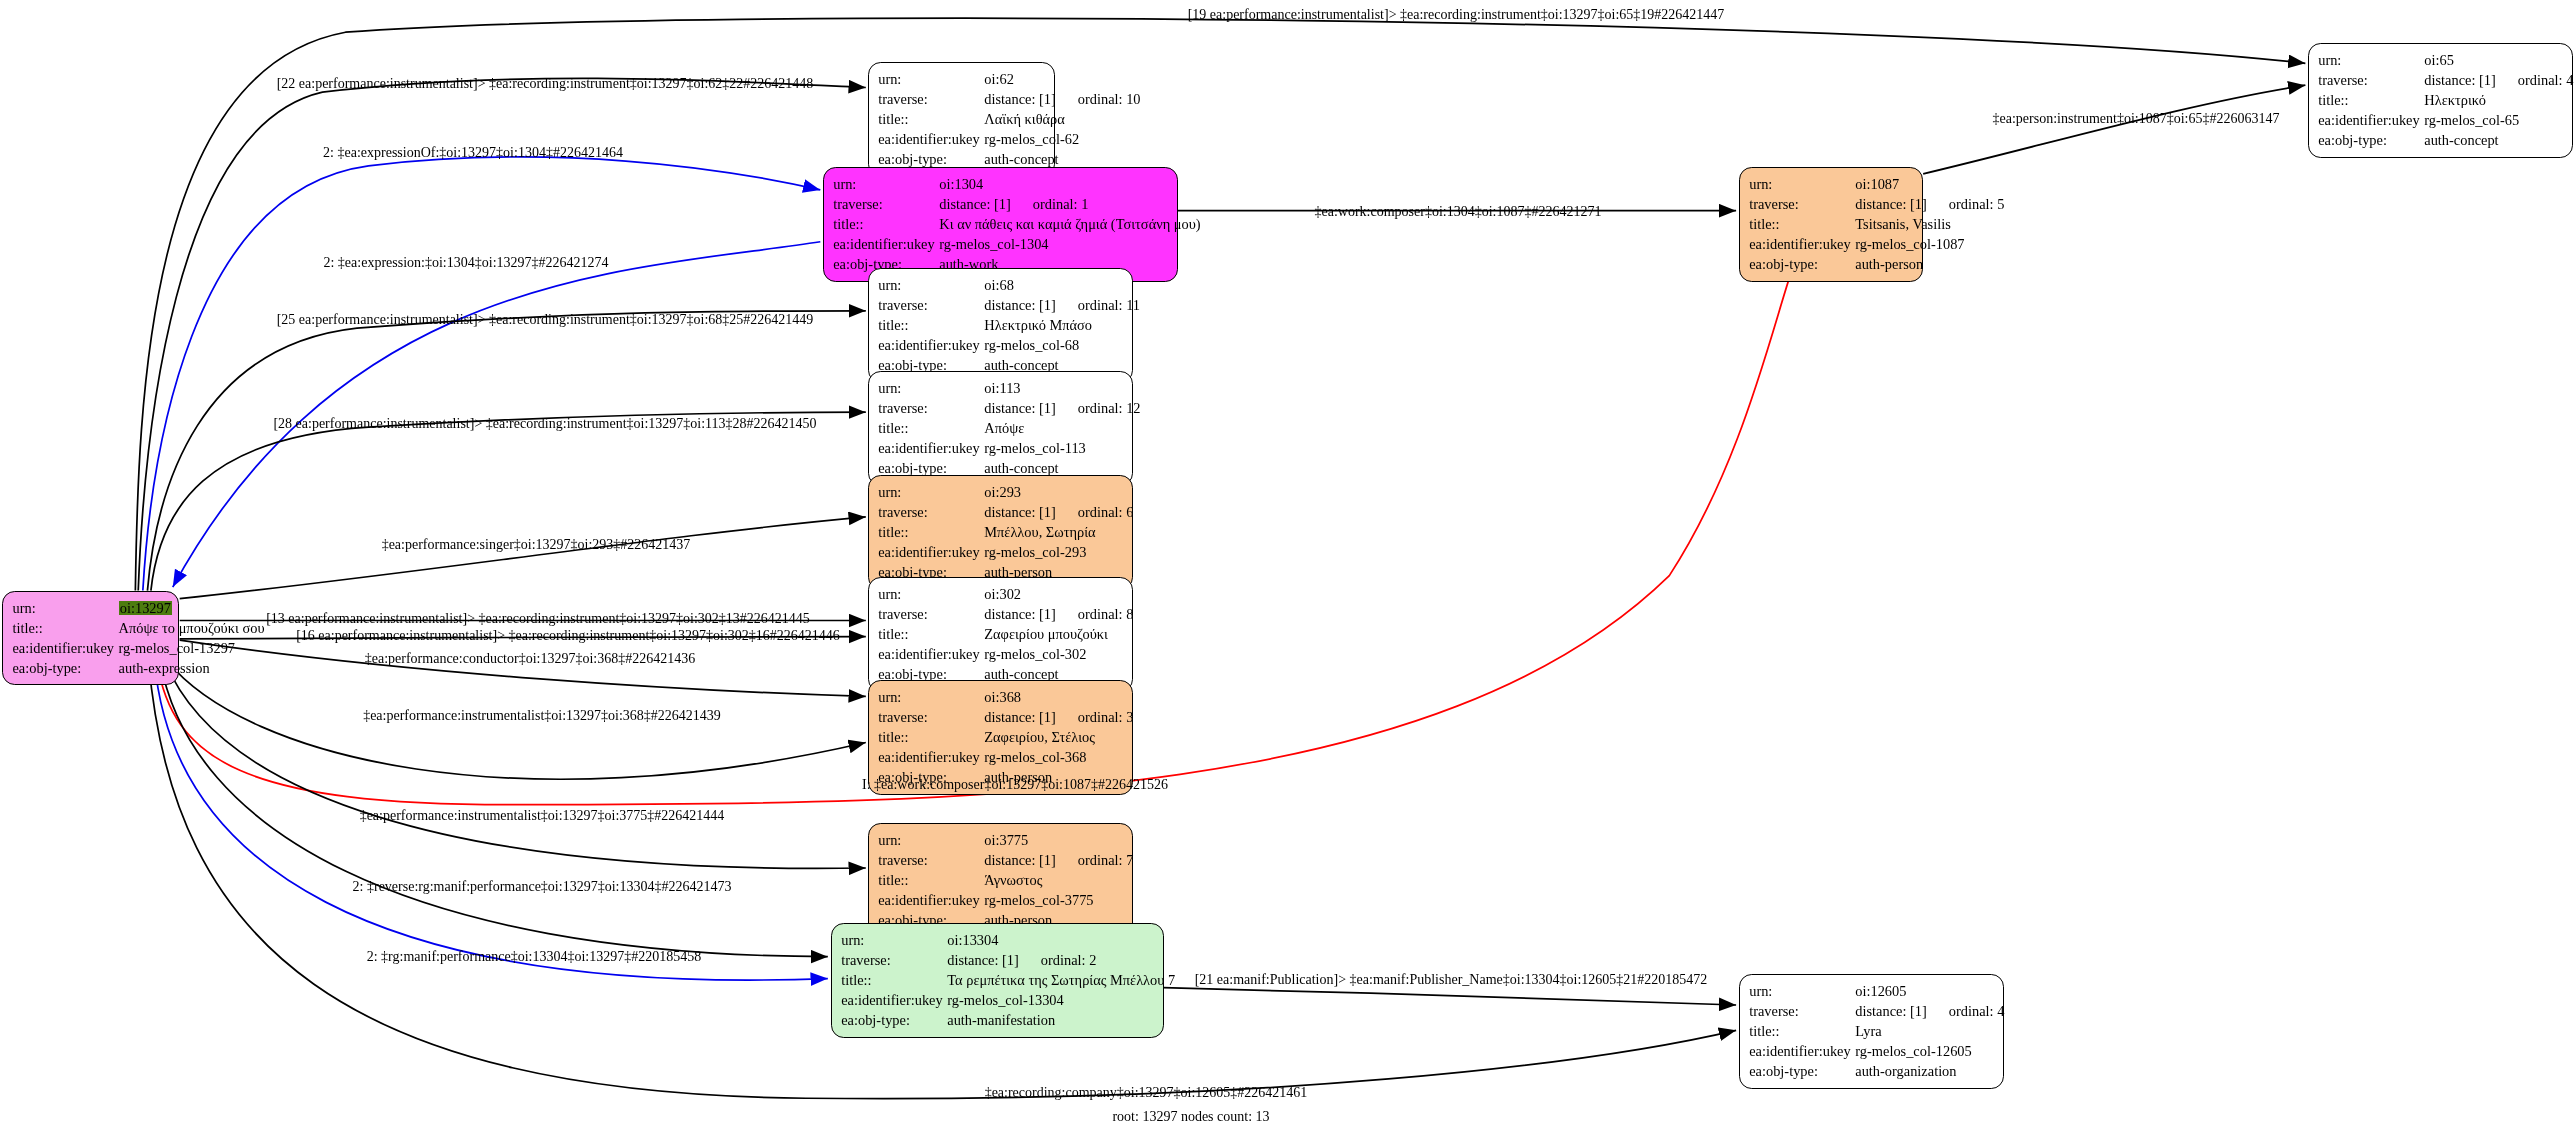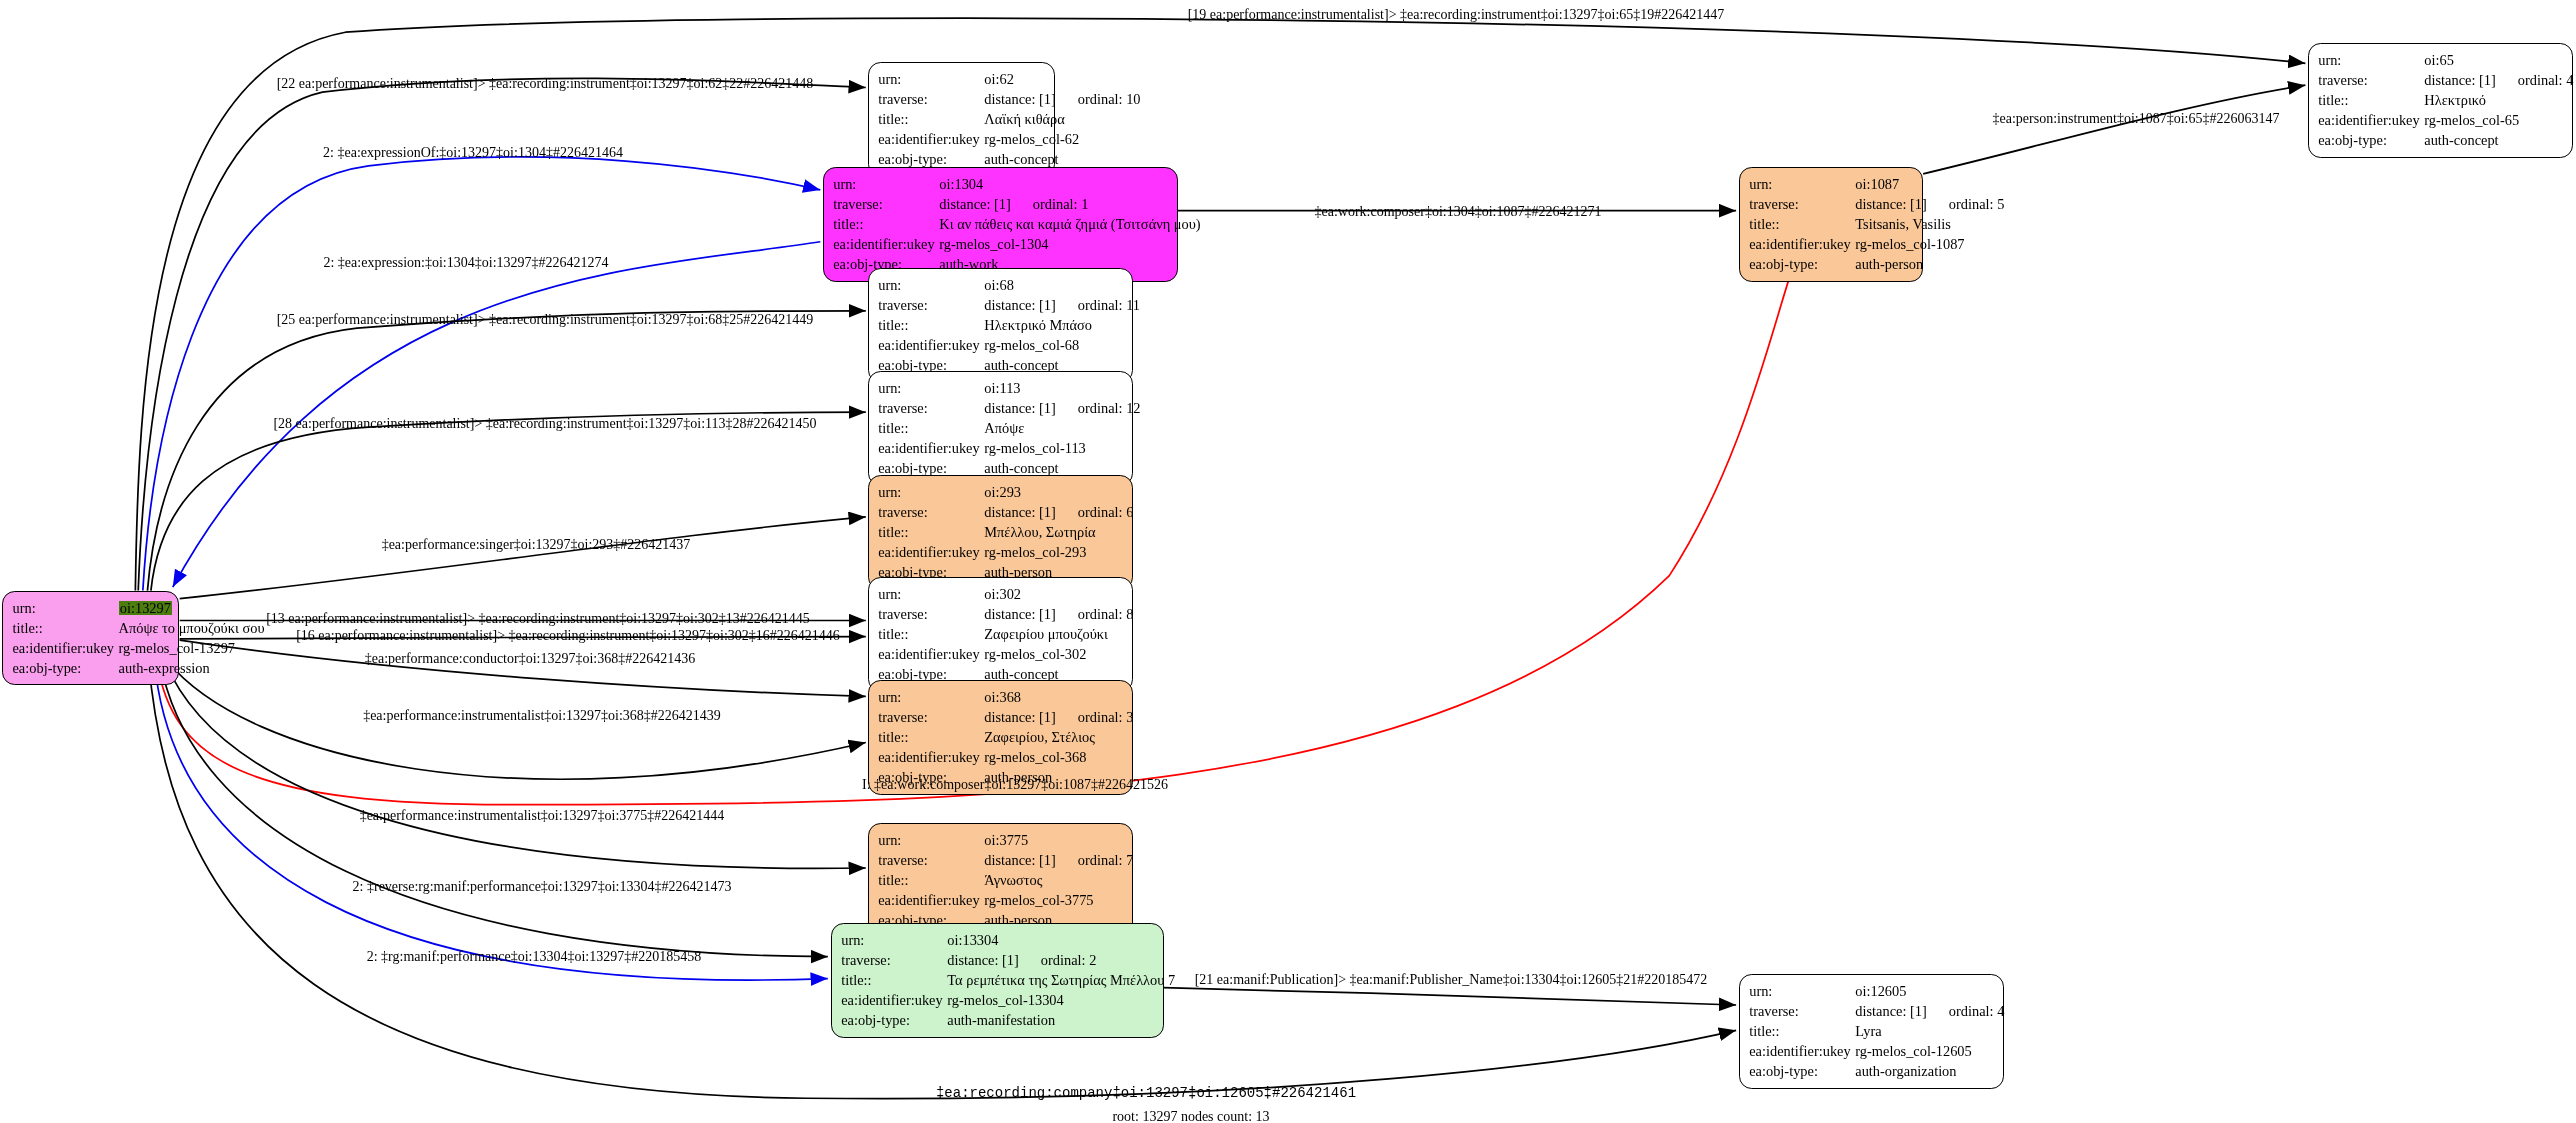--- a/index.html
+++ b/index.html
@@ -460,18 +460,18 @@
       <div class="elabel ctr" style="left: 536px; top: 538px;">‡ea:performance:singer‡oi:13297‡oi:293‡#226421437</div>
       <div class="elabel ctr" style="left: 538px; top: 612px;">[13 ea:performance:instrumentalist]&gt; ‡ea:recording:instrument‡oi:13297‡oi:302‡13#226421445</div>
       <div class="elabel ctr" style="left: 568px; top: 629px;">[16 ea:performance:instrumentalist]&gt; ‡ea:recording:instrument‡oi:13297‡oi:302‡16#226421446</div>
       <div class="elabel ctr" style="left: 530px; top: 652px;">‡ea:performance:conductor‡oi:13297‡oi:368‡#226421436</div>
       <div class="elabel ctr" style="left: 542px; top: 709px;">‡ea:performance:instrumentalist‡oi:13297‡oi:368‡#226421439</div>
       <div class="elabel ctr" style="left: 1015px; top: 778px;">I: ‡ea:work:composer‡oi:13297‡oi:1087‡#226421526</div>
       <div class="elabel ctr" style="left: 542px; top: 809px;">‡ea:performance:instrumentalist‡oi:13297‡oi:3775‡#226421444</div>
       <div class="elabel ctr" style="left: 542px; top: 880px;">2: ‡reverse:rg:manif:performance‡oi:13297‡oi:13304‡#226421473</div>
       <div class="elabel ctr" style="left: 534px; top: 950px;">2: ‡rg:manif:performance‡oi:13304‡oi:13297‡#220185458</div>
       <div class="elabel ctr" style="left: 1451px; top: 973px;">[21 ea:manif:Publication]&gt; ‡ea:manif:Publisher_Name‡oi:13304‡oi:12605‡21#220185472</div>
-      <div class="elabel ctr" style="left: 1146px; top: 1086px; font-family: Liberation Mono, monospace;">‡ea:recording:company‡oi:13297‡oi:12605‡#226421461</div>
+      <div class="elabel ctr" style="left: 1146px; top: 1086px;">‡ea:recording:company‡oi:13297‡oi:12605‡#226421461</div>
     </div>
 
   <div class="footer" style="left:1191px;top:1109px;">root: 13297 nodes count: 13</div>
 </div>
 
 
 </body></html>

